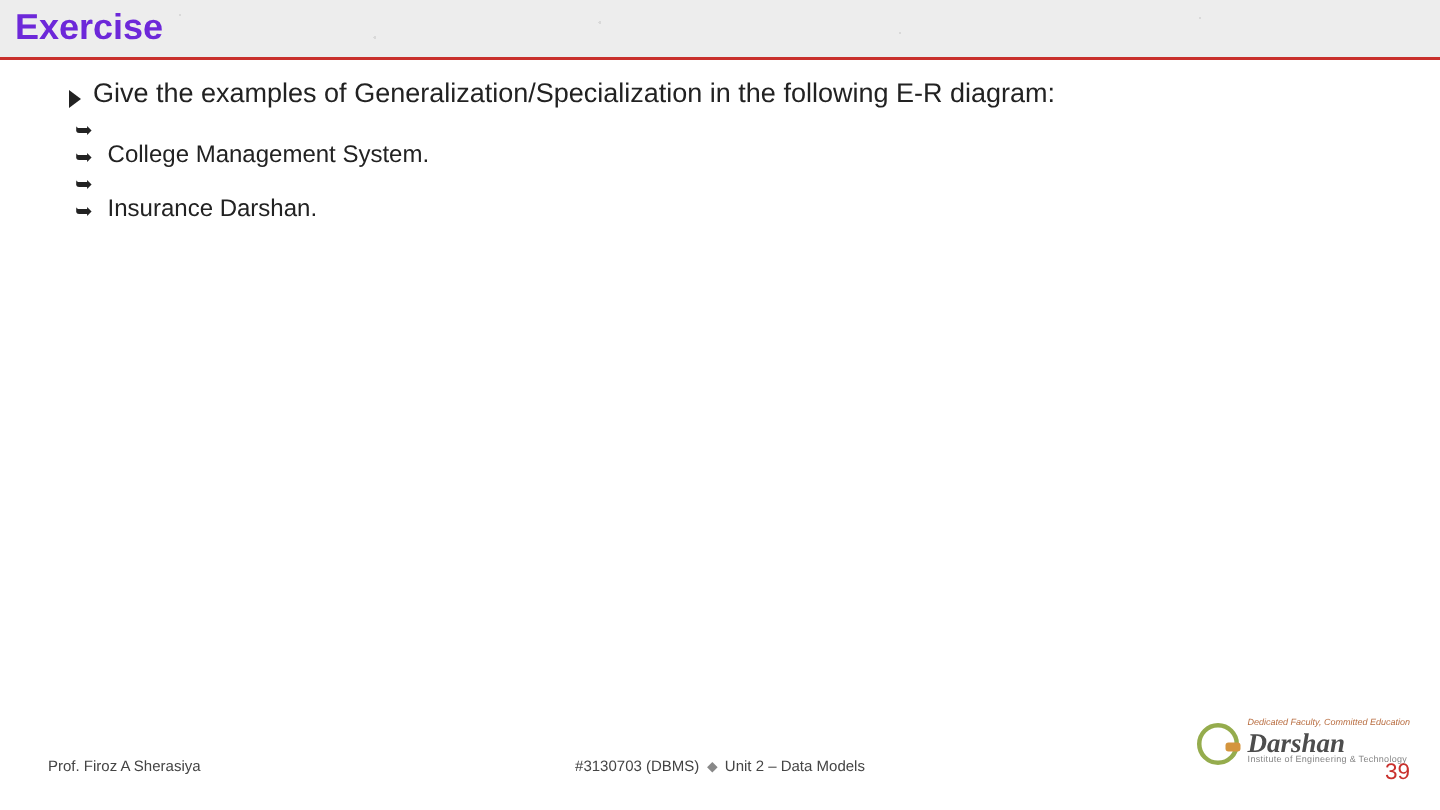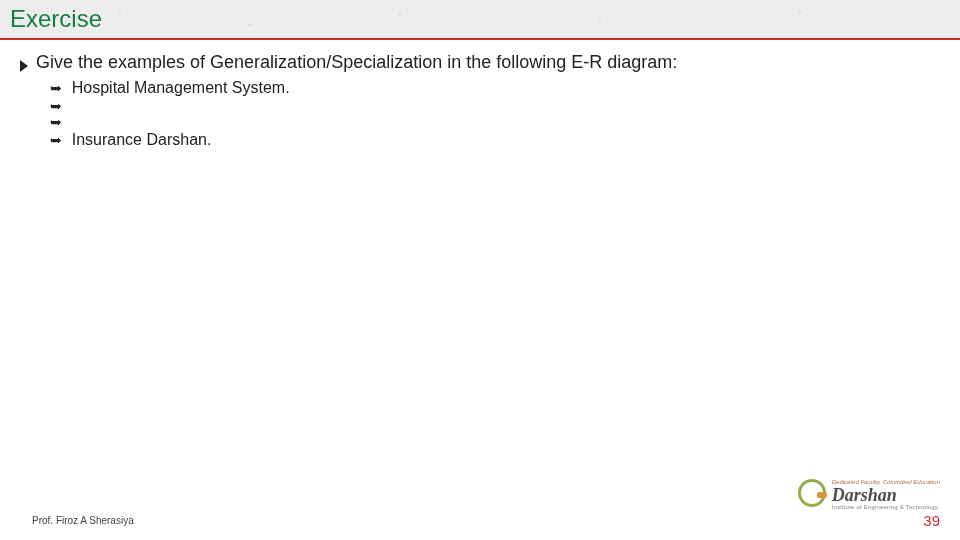--- a/index.html
+++ b/index.html
@@ -24,36 +24,37 @@
       radial-gradient(circle at 120px 10px, #ccc 1px, transparent 1px),
       radial-gradient(circle at 250px 25px, #ccc 1px, transparent 1px),
       radial-gradient(circle at 400px 15px, #ccc 1px, transparent 1px),
       radial-gradient(circle at 600px 22px, #ccc 1px, transparent 1px),
       radial-gradient(circle at 800px 12px, #ccc 1px, transparent 1px);
     opacity: 0.6;
     pointer-events: none;
   }
   .title-text {
     font-size: 24px;
-    font-weight: 400;
-    color: #15803d;
+    font-weight: 700;
+    color: #6d28d9;
     z-index: 1;
   }
 
   .content {
     flex: 1;
     padding: 12px 20px 0 20px;
     color: #222;
   }
 
   .main-point {
     display: flex;
     align-items: center;
     gap: 8px;
     margin-bottom: 6px;
+    margin-left: 26px;
   }
   .main-point .arrow {
     width: 0; height: 0;
     border-top: 6px solid transparent;
     border-bottom: 6px solid transparent;
     border-left: 8px solid #222;
     margin-top: 7px;
     flex-shrink: 0;
   }
   .main-point .text {
@@ -73,21 +74,21 @@
   }
   .sub-arrow {
     font-size: 14px;
     color: #222;
     line-height: 1;
   }
 
   .footer {
     height: 34px;
     display: flex;
-    align-items: center;
+    align-items: flex-start;
     padding: 0 20px 6px 32px;
     font-size: 10px;
     color: #444;
     position: relative;
   }
   .footer .prof { flex: 0 0 auto; }
   .footer .center {
     position: absolute;
     left: 50%;
     transform: translateX(-50%);
@@ -104,21 +105,21 @@
     margin-left: auto;
     color: #c9302c;
     font-size: 15px;
   }
 
   .logo-wrap {
     position: absolute;
     right: 20px;
     bottom: 30px;
     display: flex;
-    align-items: flex-start;
+    align-items: flex-end;
     gap: 6px;
     opacity: 0.9;
   }
   .logo-circle {
     width: 28px; height: 28px;
     border: 3px solid #8aa43a;
     border-radius: 50%;
     position: relative;
   }
   .logo-circle::after {
@@ -161,24 +162,24 @@
 </div>
 
 <div class="content">
   <div class="main-point">
     <div class="arrow"></div>
     <div class="text">Give the examples of Generalization/Specialization in the following E-R diagram:</div>
   </div>
   <div class="sub-list">
     <div class="sub-item">
       <span class="sub-arrow">➥</span>
-      <span>Hospital Management System.</span>
-    </div>
-    <div class="sub-item">
-      <span class="sub-arrow">➥</span>
+    </div>
+    <div class="sub-item">
+      <span class="sub-arrow">➥</span>
+      <span>College Management System.</span>
     </div>
     <div class="sub-item">
       <span class="sub-arrow">➥</span>
     </div>
     <div class="sub-item">
       <span class="sub-arrow">➥</span>
       <span>Insurance Darshan.</span>
     </div>
   </div>
 </div>
@@ -187,14 +188,19 @@
   <div class="logo-circle"></div>
   <div class="logo-text">
     <div class="logo-tag">Dedicated Faculty, Committed Education</div>
     <div class="logo-name">Darshan</div>
     <div class="logo-sub">Institute of Engineering &amp; Technology</div>
   </div>
 </div>
 
 <div class="footer">
   <div class="prof">Prof. Firoz A Sherasiya</div>
+  <div class="center">
+    <span>#3130703 (DBMS)</span>
+    <span class="diamond"></span>
+    <span>Unit 2 – Data Models</span>
+  </div>
   <div class="page">39</div>
 </div>
 
 </body></html>

